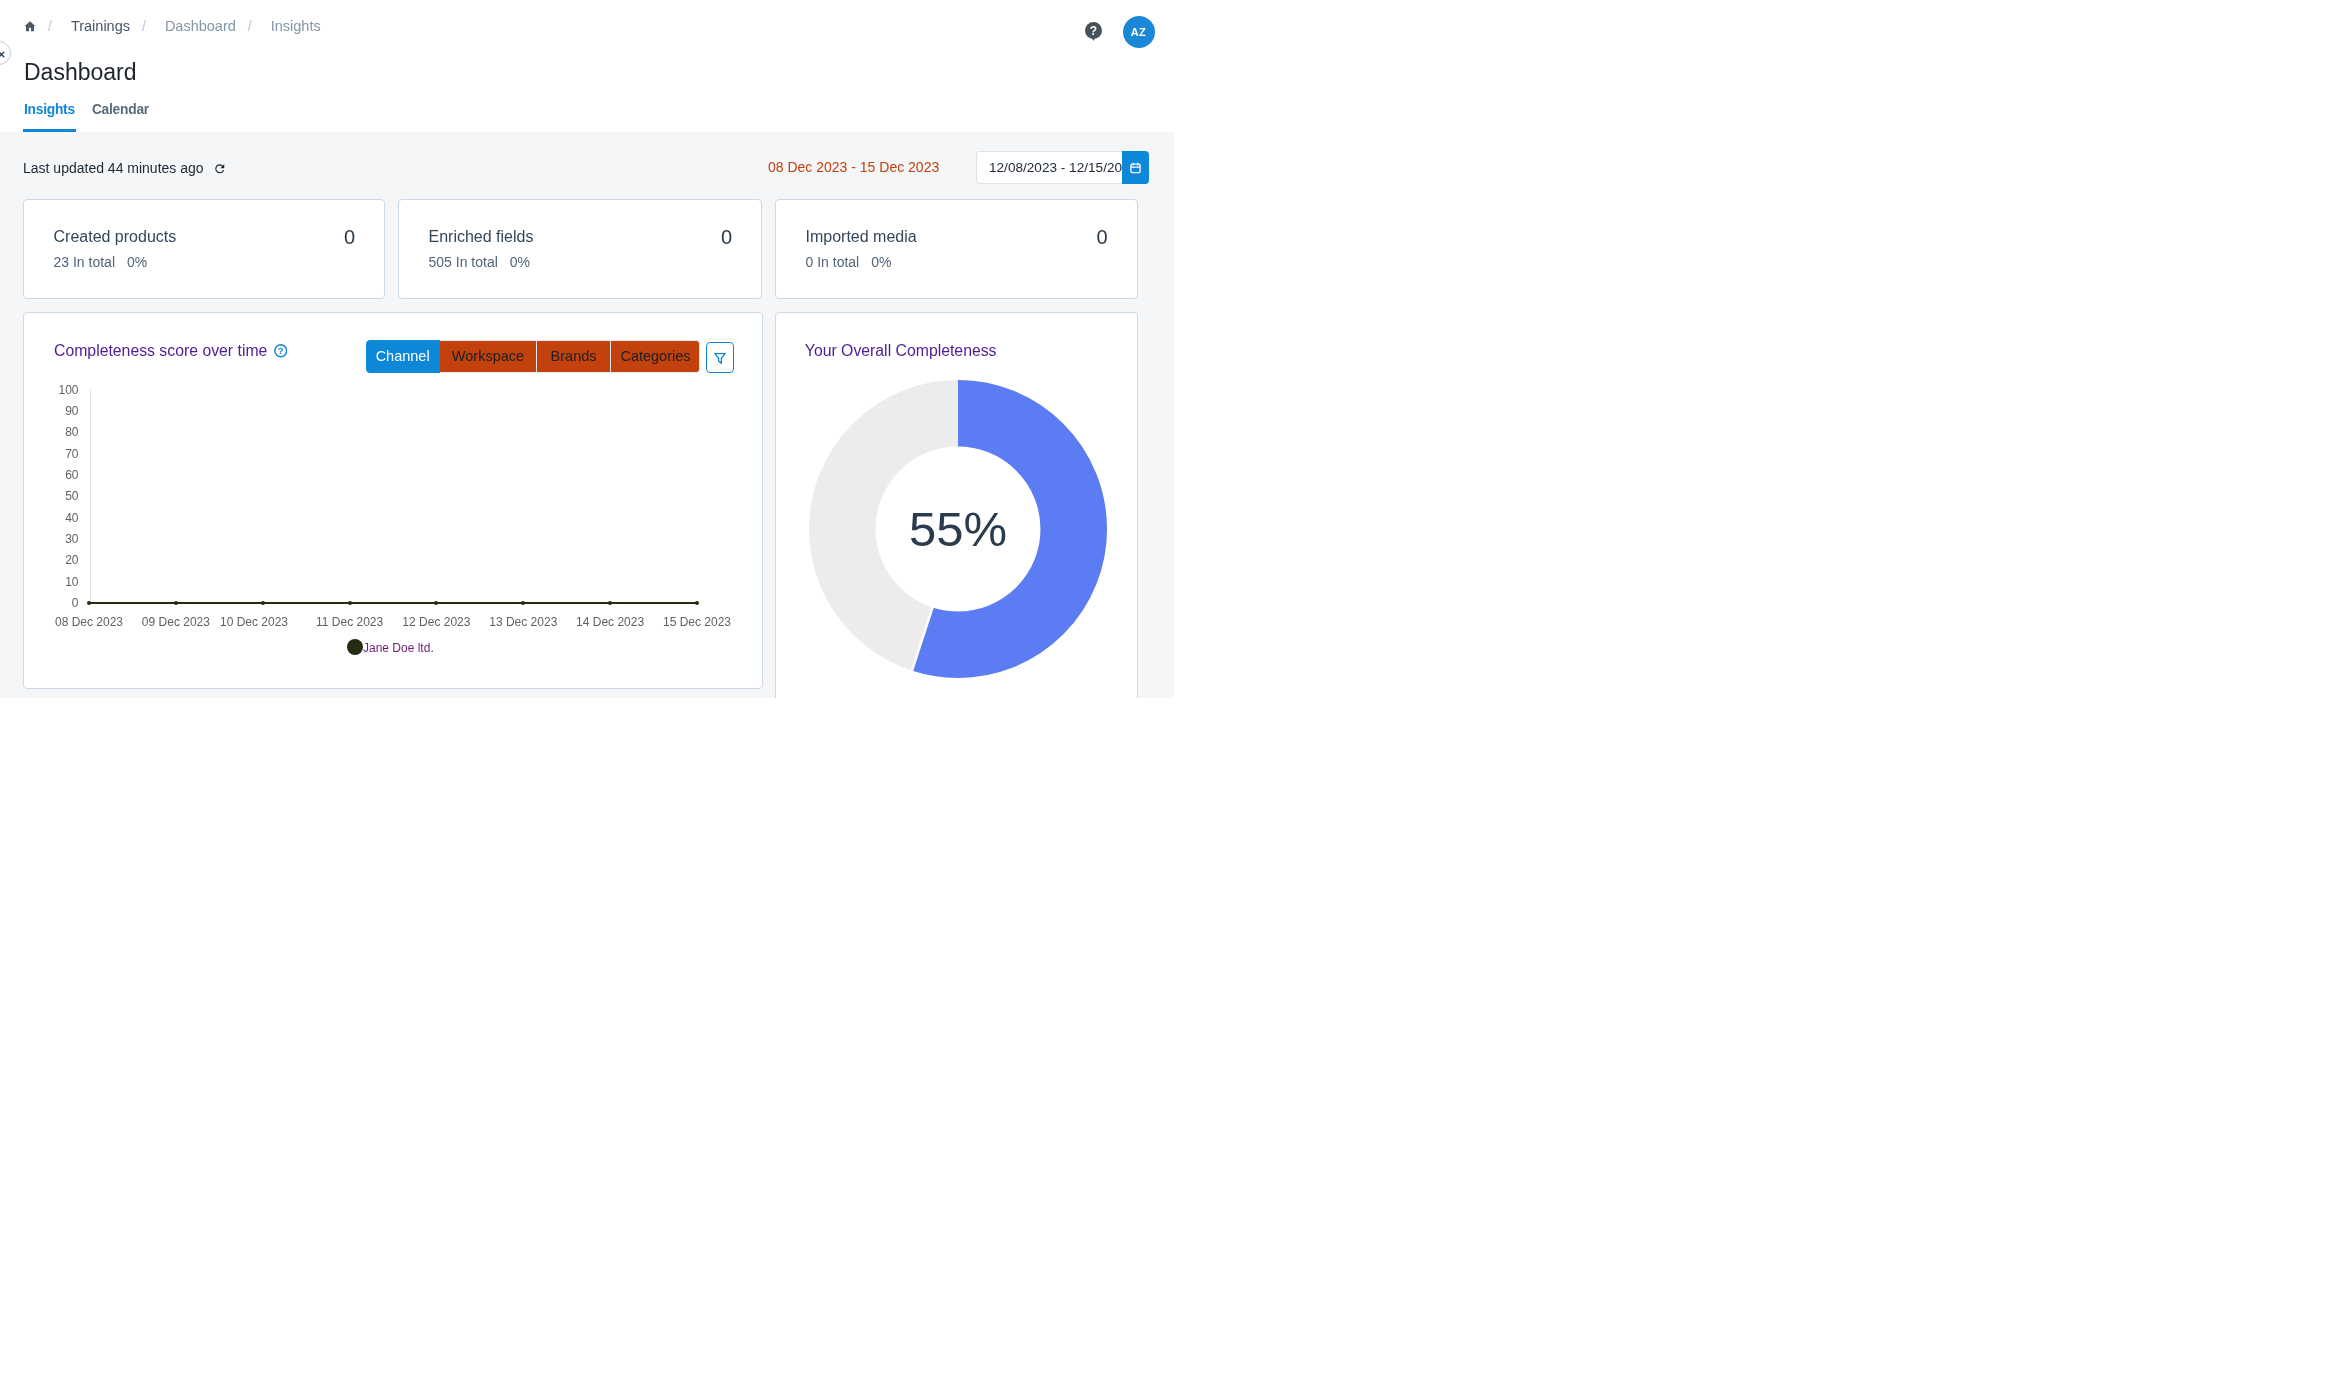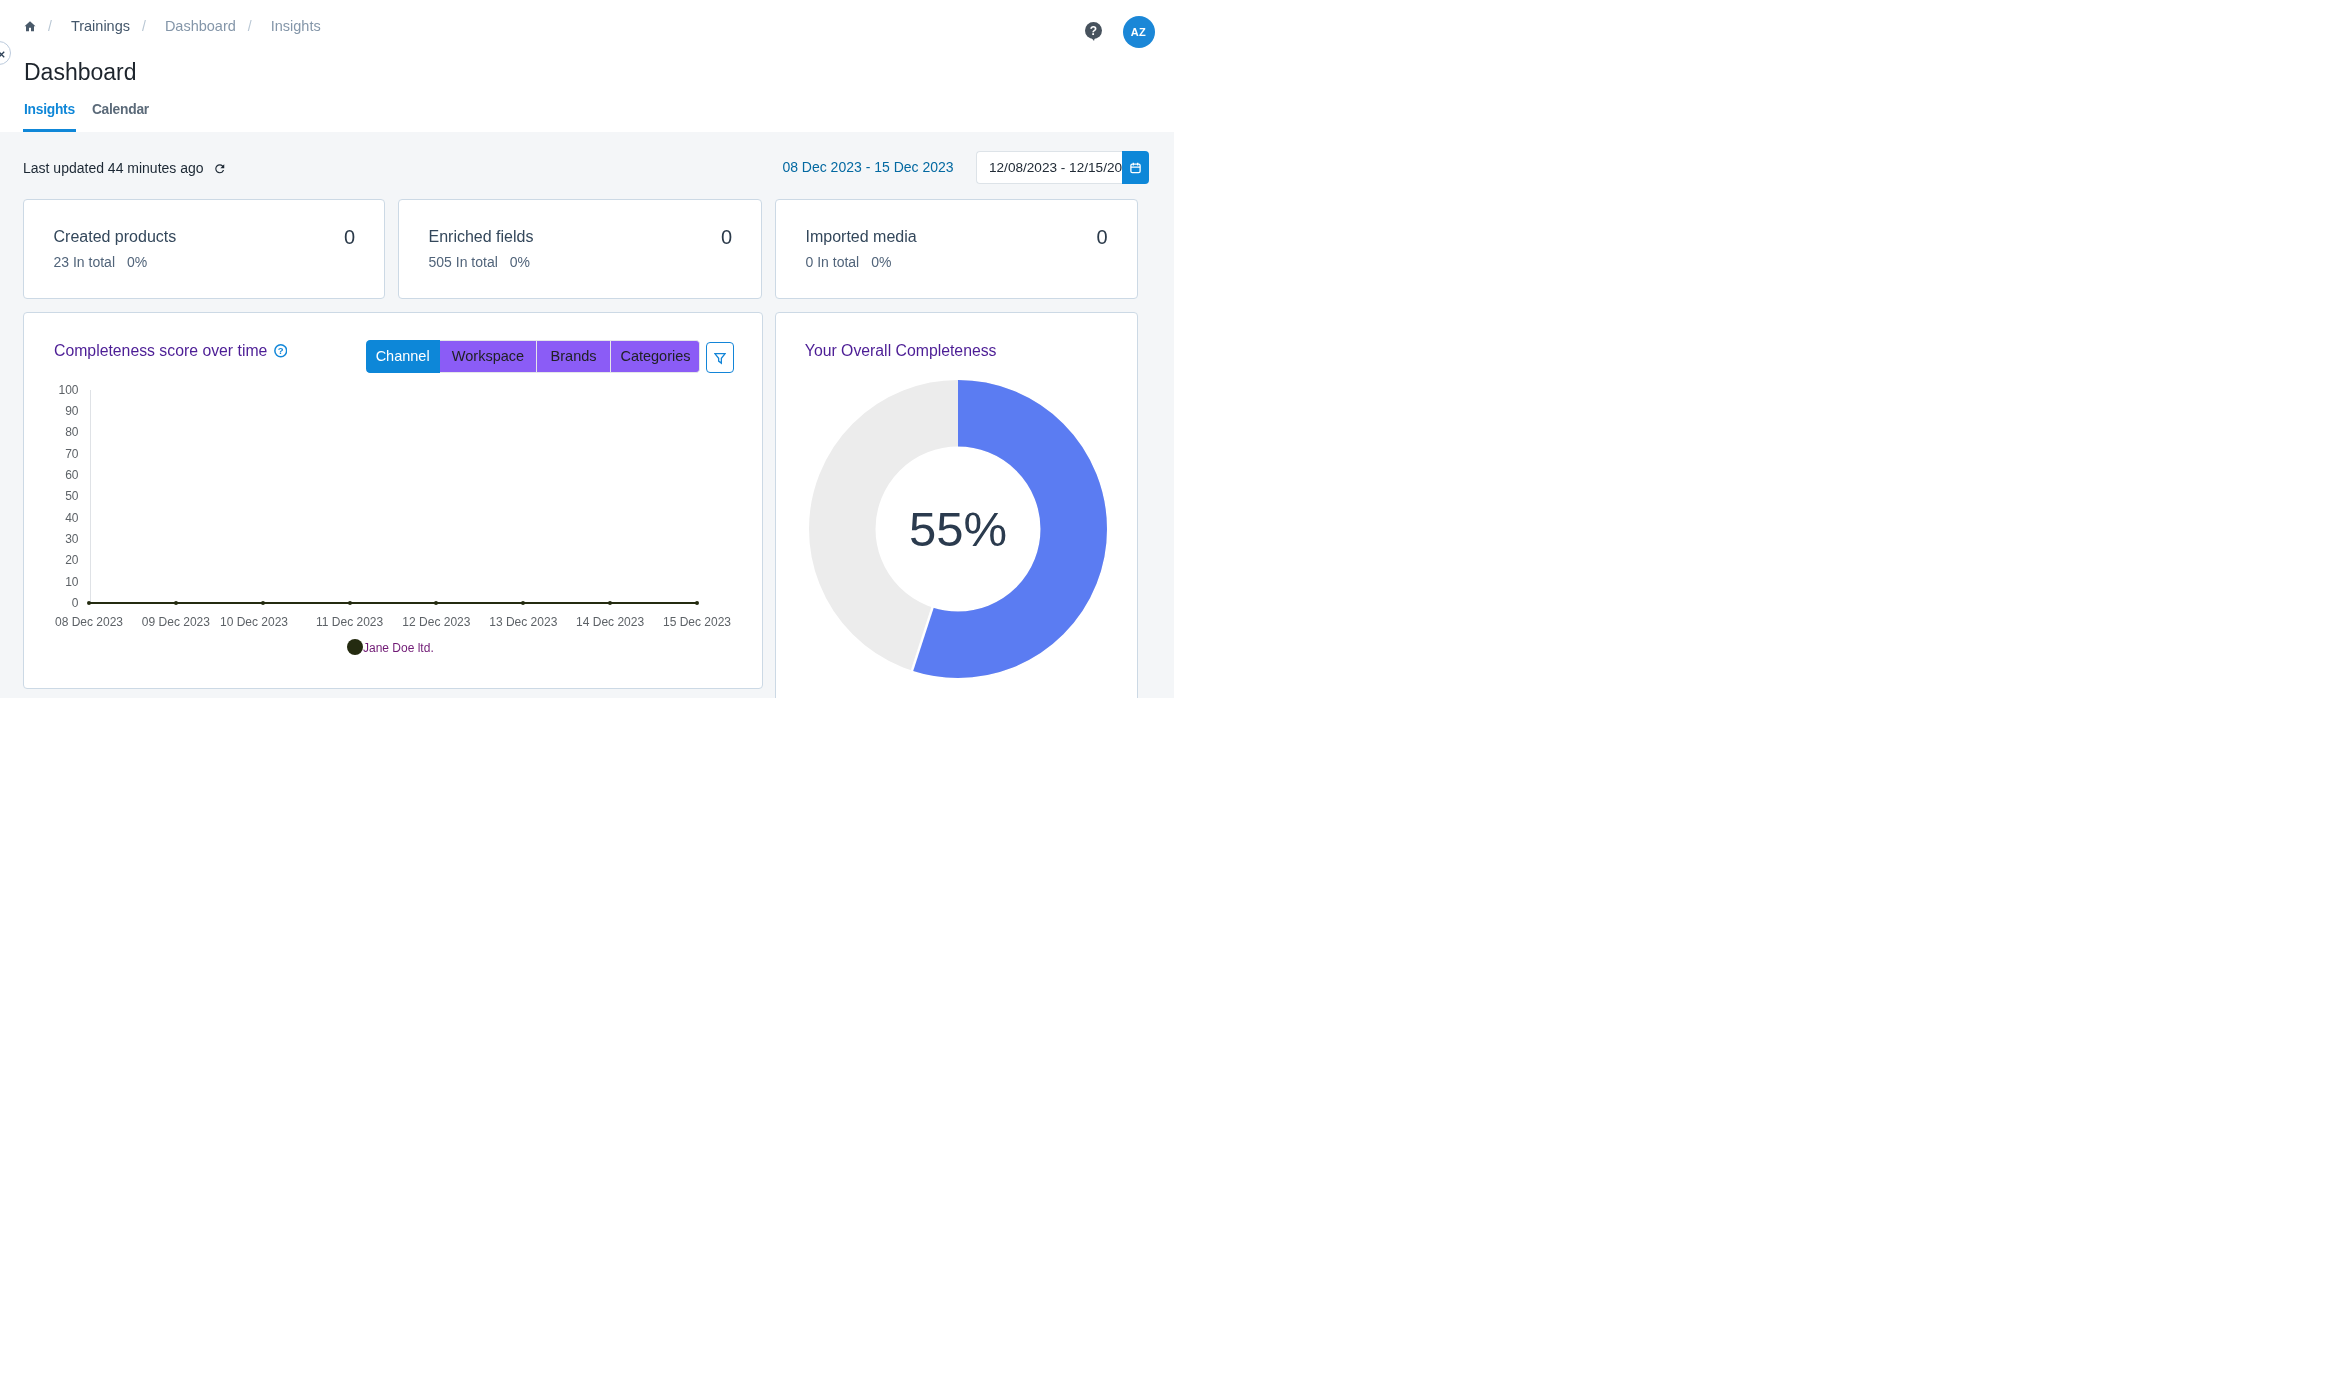--- a/index.html
+++ b/index.html
@@ -21,22 +21,22 @@
     border-radius:50%; background:#1b87d7; color:#fff; font-weight:bold; font-size:11px;
     display:flex; align-items:center; justify-content:center; letter-spacing:.3px; }
   #tabs { position:absolute; left:24px; bottom:0; }
   .tab { display:inline-block; font-size:13.8px; font-weight:bold; letter-spacing:-0.25px; }
   #tab1 { color:#0f87d8; padding:0 1px 12px; margin-left:-1px; border-bottom:3px solid #0f87d8; }
   #tab2 { color:#5b6a79; margin-left:16px; }
   
   #gray { position:relative; width:1174px; height:566px; background:#f4f6f8; }
   #lastupd { position:absolute; left:23px; top:27.5px; font-size:14px; color:#1c2834; }
   #refresh { position:absolute; left:213px; top:29px; }
-  #daterange { position:absolute; left:768px; top:27px; width:200px; text-align:center;
-    font-size:14px; color:#0369a1; }
+  #daterange { position:absolute; left:768px; top:27px; width:200px; text-align:left;
+    font-size:14px; color:#c2410c; }
   #dateinput { position:absolute; left:976px; top:19px; width:145.5px; height:32.5px;
     background:#fff; border:1px solid #dde3e8; border-right:none; border-radius:4px 0 0 4px;
     font-size:13.6px; color:#212b36; line-height:31px; padding-left:12px;
     white-space:nowrap; overflow:hidden; }
   #datebtn { position:absolute; left:1121.5px; top:19px; width:27px; height:32.5px;
     background:#0d87d8; border-radius:0 4px 4px 0; }
   #datebtn svg { position:absolute; left:7px; top:9.5px; }
   
   .card { position:absolute; background:#fff; border:1px solid #ccd9e5; border-radius:4px; }
   #sc1 { left:23px;  top:67px; width:362px;   height:100px; }
@@ -45,21 +45,21 @@
   .sc-title { position:absolute; left:29.5px; top:27.5px; font-size:16px; color:#33475b; }
   .sc-zero { position:absolute; right:29px; top:25.5px; font-size:20px; color:#2b3a4a; }
   .sc-sub { position:absolute; left:29.5px; top:54px; font-size:14px; color:#51647a; }
   .sc-sub span { margin-left:12px; }
   #chartcard { left:23px; top:180px; width:740px; height:376.5px; }
   #donutcard { left:775px; top:180px; width:362.5px; height:420px; }
   .big-title { position:absolute; font-size:15.8px; color:#4c1d95; }
   
   #segs { position:absolute; left:342px; top:26.5px; height:33px; display:flex;
     border-radius:4px; overflow:hidden; }
-  .seg { height:33px; background:#8b5cf6; font-size:14.5px; color:#202124;
+  .seg { height:33px; background:#c2410c; font-size:14.5px; color:#202124;
     display:flex; align-items:center; justify-content:center; border:1px solid #e4e6e9;
     border-left:none; }
   .seg.last { border-radius:0 4px 4px 0; }
   .seg.active { background:#0d87d8; color:#fff; border-color:#0d87d8; border-radius:4px 0 0 4px; }
   #filterbtn { position:absolute; left:682px; top:29px; width:28px; height:31px;
     border:1px solid #1385d8; border-radius:4px; background:#fff; }
   #filterbtn svg { position:absolute; left:7px; top:8.5px; }
   
   .ylab { position:absolute; width:40px; text-align:right; font-size:12px; color:#5d6267; }
   .xlab { position:absolute; width:90px; text-align:center; font-size:12px; color:#5d6267; }

